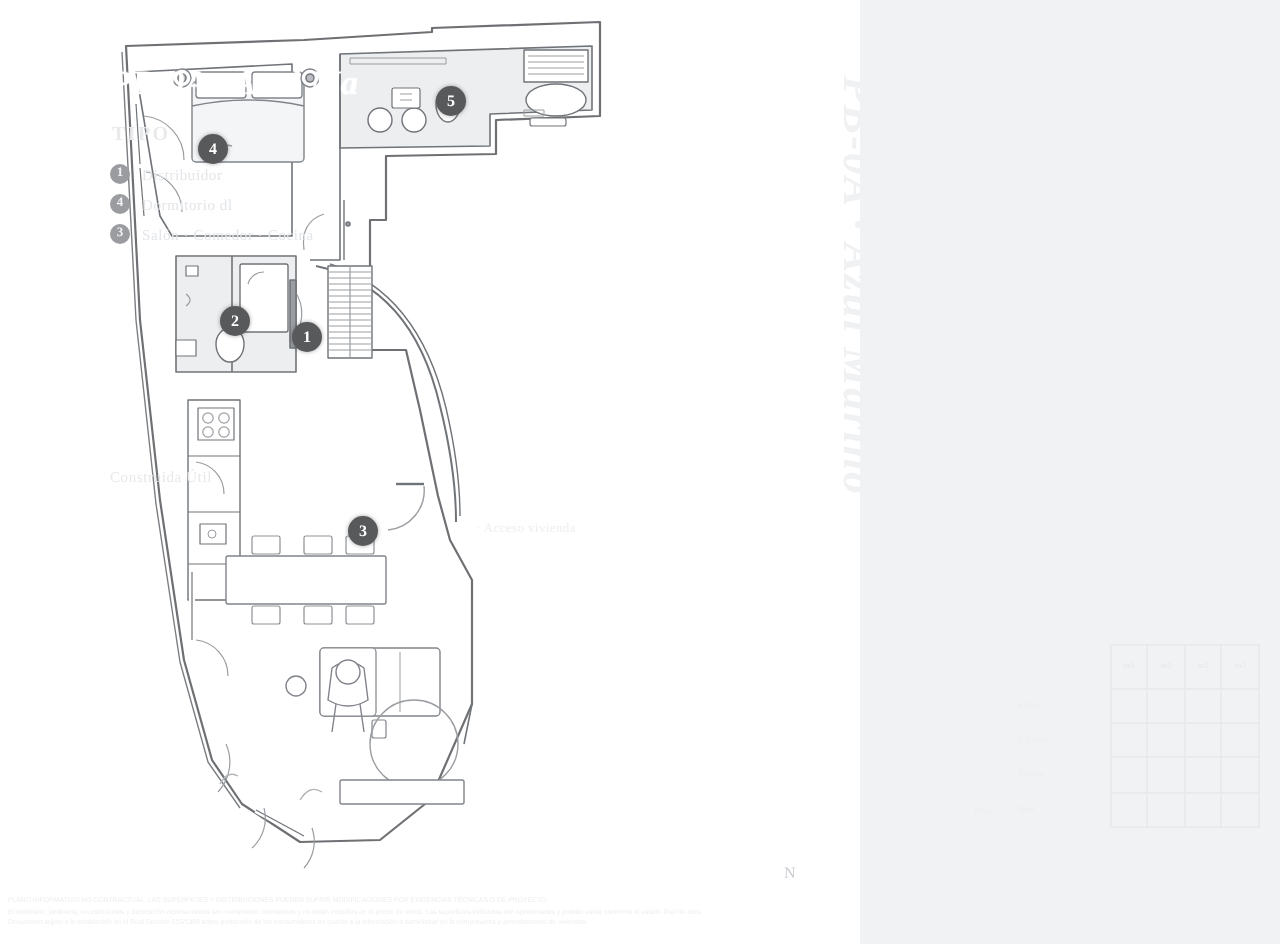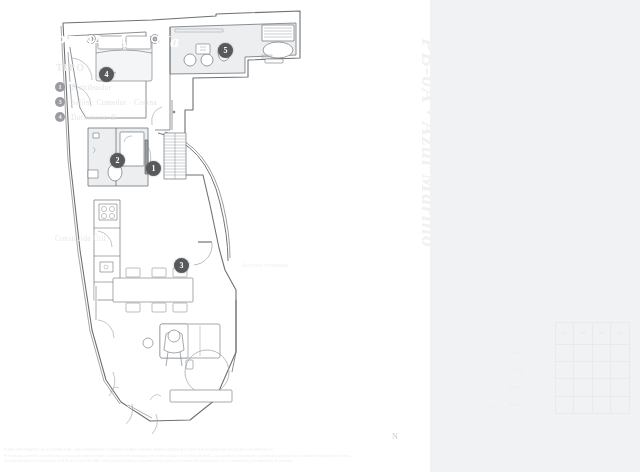--- a/index.html
+++ b/index.html
@@ -326,26 +326,26 @@
   <div class="panel-title">PB-0A · Azul Ma</div>
 
   <div class="panel-subtitle">TIPO</div>
 
   <div class="legend">
     <div class="legend-row">
       <span class="legend-num">1</span>
       <span class="legend-label">Distribuidor</span>
     </div>
     <div class="legend-row">
+      <span class="legend-num">4</span>
+      <span class="legend-label">Dormitorio dl</span>
+    </div>
+    <div class="legend-row">
       <span class="legend-num">3</span>
       <span class="legend-label">Salón · Comedor · Cocina</span>
-    </div>
-    <div class="legend-row">
-      <span class="legend-num">4</span>
-      <span class="legend-label">Dormitorio dl</span>
     </div>
   </div>
 
   <div class="areas">
     <div class="area-row">Construida Útil</div>
   </div>
 
   <div class="spec-table">
     <table>
       <tbody>

